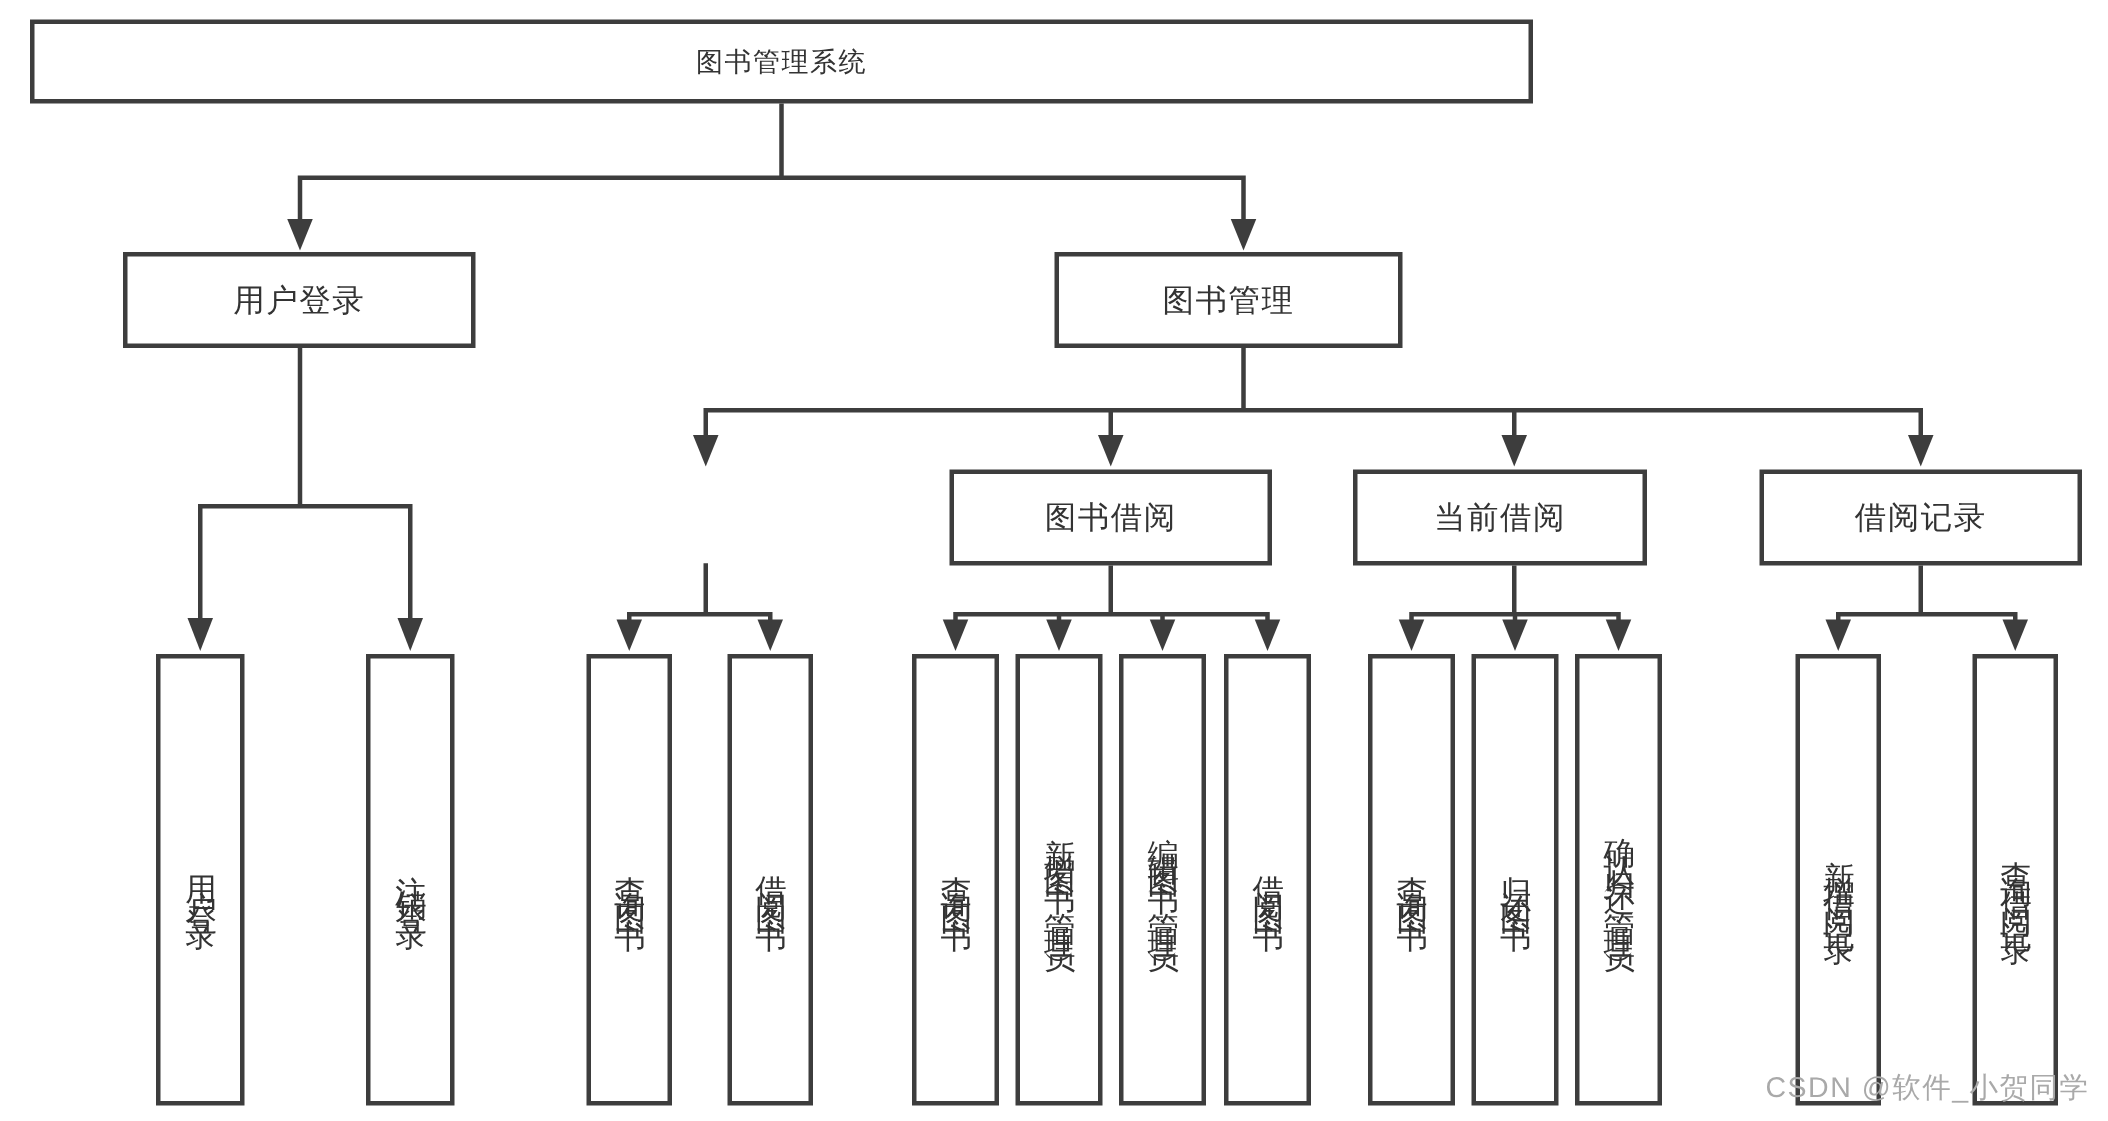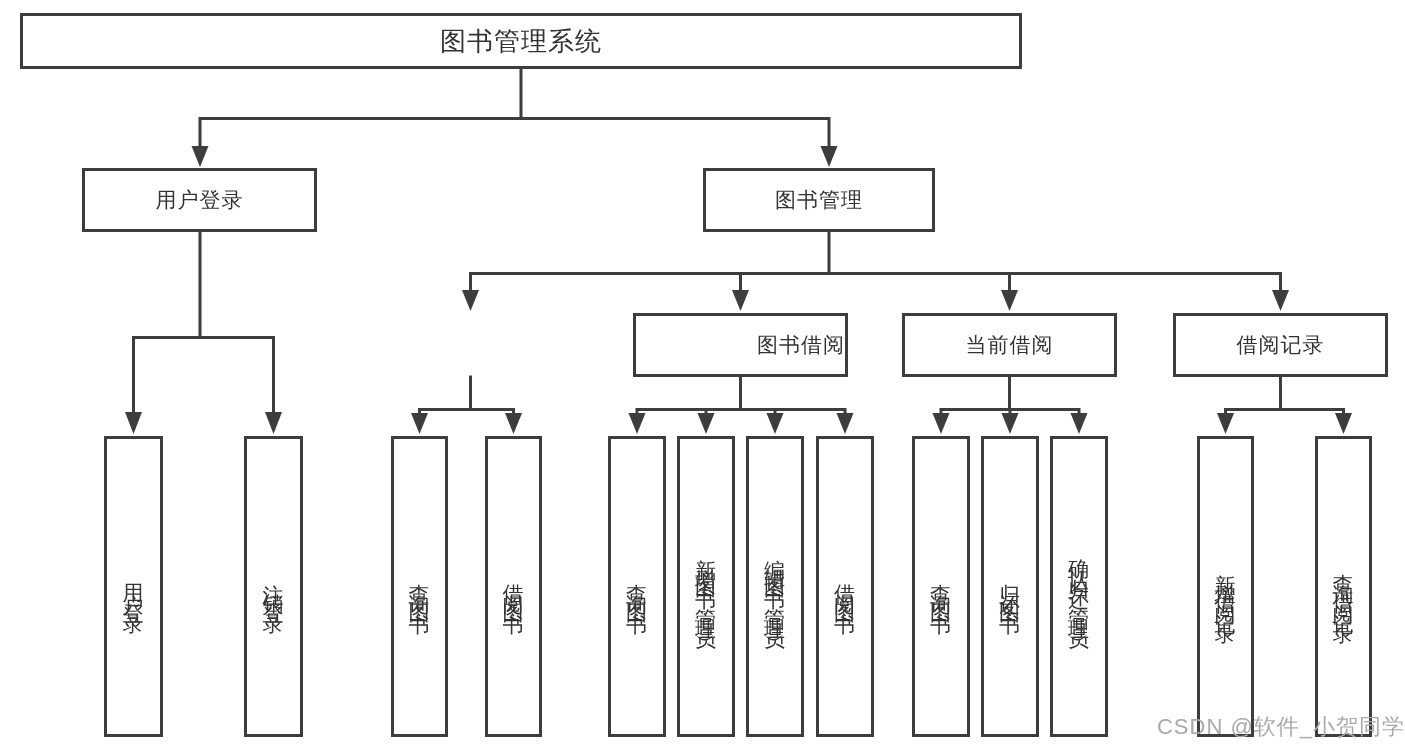--- a/index.html
+++ b/index.html
@@ -25,33 +25,33 @@
     box-sizing:border-box;
     border:3px solid var(--line);
     background:var(--bg);
     display:flex;align-items:center;justify-content:center;
   }
   .hbox{
     font-size:21px;
     letter-spacing:1px;
     white-space:nowrap;
   }
-  .hbox.root{font-size:26px;text-align:center;}
+  .hbox.root{font-size:18px;text-align:center;}
   .vbox .vtext{
     writing-mode:vertical-rl;
     text-orientation:mixed;
     font-size:21px;
     letter-spacing:10px;
     line-height:1;
     white-space:nowrap;
   }
   .watermark{
     position:absolute;
-    right:0;top:712px;
-    font-size:22px;
+    right:12px;top:712px;
+    font-size:19px;
     letter-spacing:1px;
     color:var(--wm);
     white-space:nowrap;
   }
 </style>
 </head>
 <body>
 
 <div class="canvas">
 
@@ -99,24 +99,24 @@
     <span>图书管理系统</span>
   </div>
 
   <div class="box hbox" style="left:82px;top:168px;width:235px;height:64px;">
     <span>用户登录</span>
   </div>
   <div class="box hbox" style="left:703px;top:168px;width:232px;height:64px;">
     <span>图书管理</span>
   </div>
 
-  <div class="box hbox" style="left:633px;top:313px;width:215px;height:64px;justify-content:flex-end;">
+  <div class="box hbox" style="left:633px;top:313px;width:215px;height:64px;">
     <span>图书借阅</span>
   </div>
-  <div class="box hbox" style="left:902px;top:313px;width:215px;height:64px;">
+  <div class="box hbox" style="left:902px;top:313px;width:196px;height:64px;">
     <span>当前借阅</span>
   </div>
   <div class="box hbox" style="left:1173px;top:313px;width:215px;height:64px;font-family:Liberation Mono, monospace;">
     <span>借阅记录</span>
   </div>
 
   <div class="box vbox" style="left:104px;top:436px;width:59px;height:301px;">
     <span class="vtext">用户登录</span>
   </div>
   <div class="box vbox" style="left:244px;top:436px;width:59px;height:301px;">

